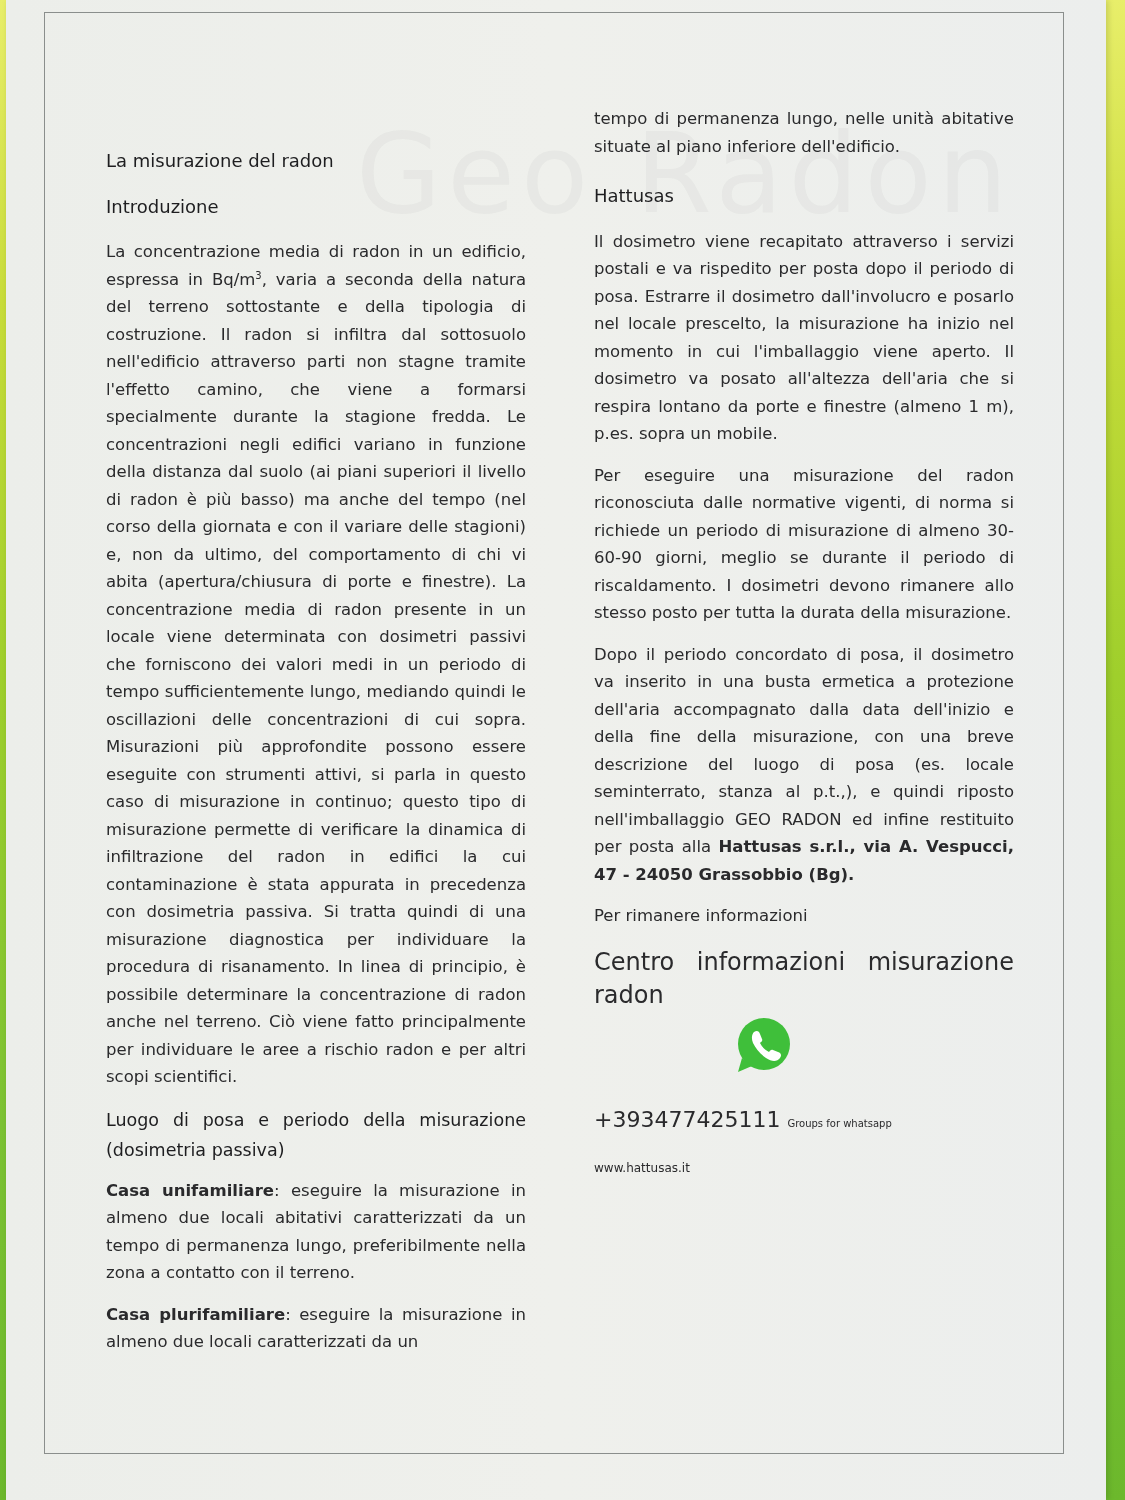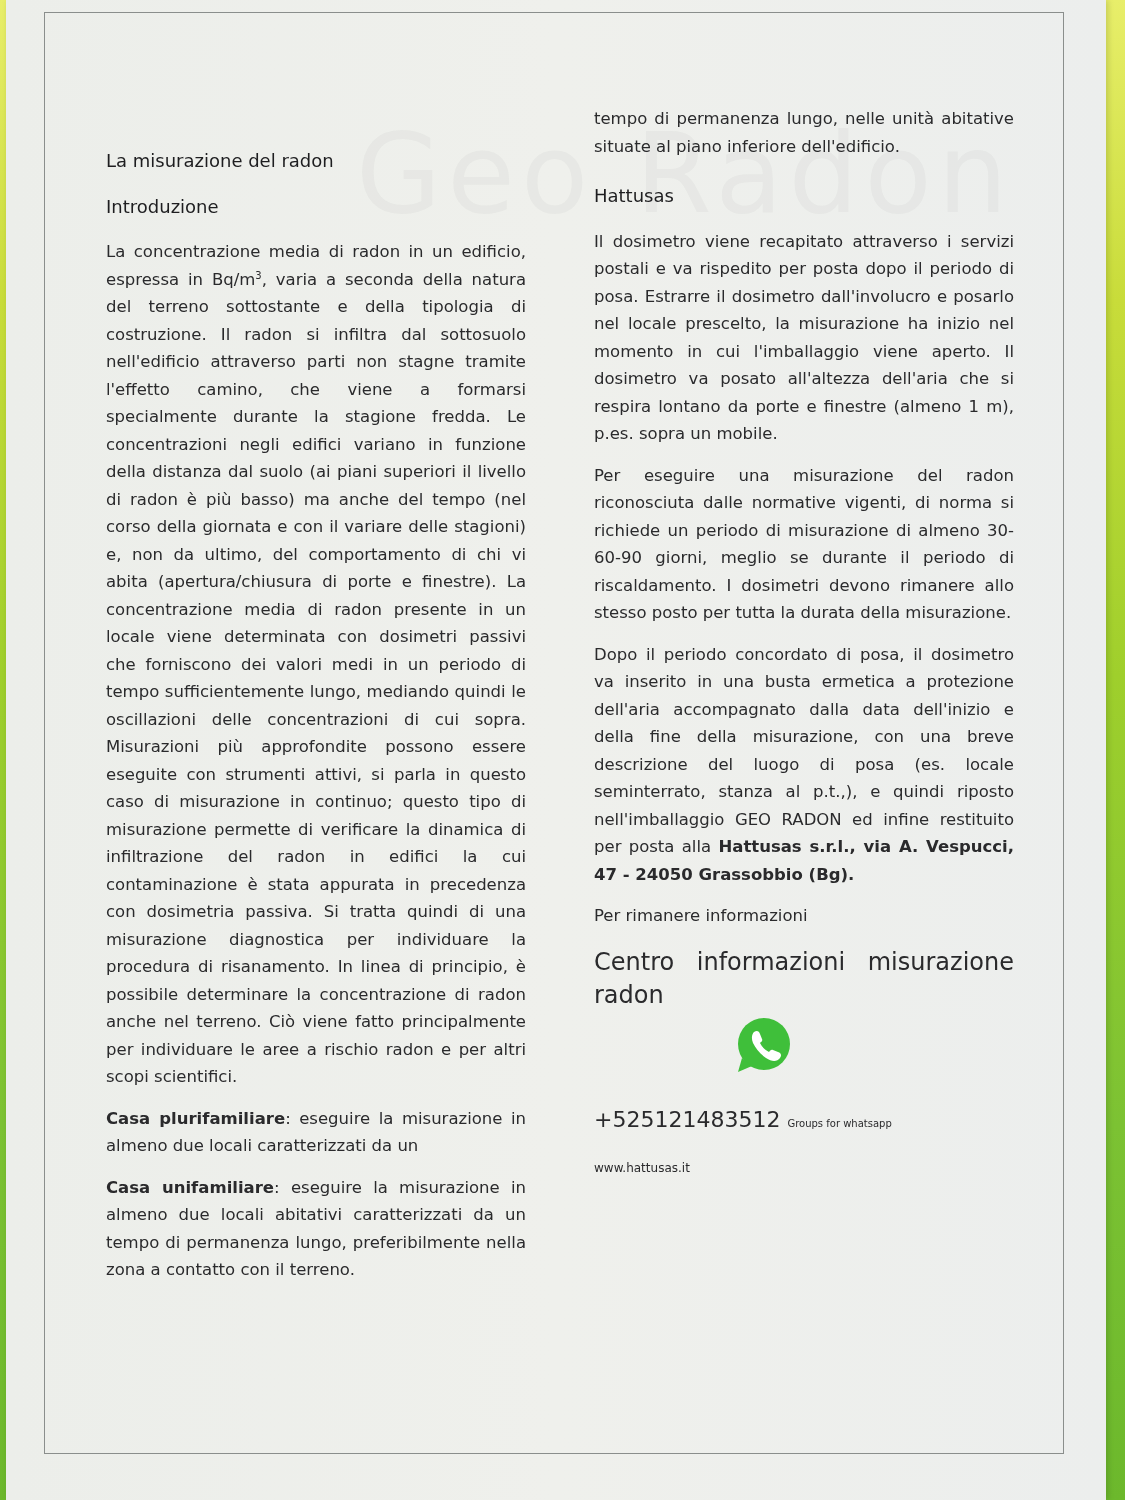--- a/index.html
+++ b/index.html
@@ -43,35 +43,36 @@
 <body>
 
 <div class="sheet">
   <div class="frame"></div>
   <div class="watermark">Geo Radon</div>
 
   <div class="col col-left">
     <div class="h">La misurazione del radon</div>
     <div class="h">Introduzione</div>
     <p class="p"><span>La concentrazione media di radon in un edificio, espressa in Bq/m</span><span class="sup">3</span><span>, varia a seconda della natura del terreno sottostante e della tipologia di costruzione. Il radon si infiltra dal sottosuolo nell'edificio attraverso parti non stagne tramite l'effetto camino, che viene a formarsi specialmente durante la stagione fredda. Le concentrazioni negli edifici variano in funzione della distanza dal suolo (ai piani superiori il livello di radon è più basso) ma anche del tempo (nel corso della giornata e con il variare delle stagioni) e, non da ultimo, del comportamento di chi vi abita (apertura/chiusura di porte e finestre). La concentrazione media di radon presente in un locale viene determinata con dosimetri passivi che forniscono dei valori medi in un periodo di tempo sufficientemente lungo, mediando quindi le oscillazioni delle concentrazioni di cui sopra. Misurazioni più approfondite possono essere eseguite con strumenti attivi, si parla in questo caso di misurazione in continuo; questo tipo di misurazione permette di verificare la dinamica di infiltrazione del radon in edifici la cui contaminazione è stata appurata in precedenza con dosimetria passiva. Si tratta quindi di una misurazione diagnostica per individuare la procedura di risanamento. In linea di principio, è possibile determinare la concentrazione di radon anche nel terreno. Ciò viene fatto principalmente per individuare le aree a rischio radon e per altri scopi scientifici.</span></p>
+    <div class="subh">Luogo di posa e periodo della misurazione (dosimetria passiva)</div>
+    <p class="p"><b>Casa unifamiliare</b><span>: eseguire la misurazione in almeno due locali abitativi caratterizzati da un tempo di permanenza lungo, preferibilmente nella zona a contatto con il terreno.</span></p>
     <p class="p"><b>Casa plurifamiliare</b><span>: eseguire la misurazione in almeno due locali caratterizzati da un</span></p>
-    <p class="p"><b>Casa unifamiliare</b><span>: eseguire la misurazione in almeno due locali abitativi caratterizzati da un tempo di permanenza lungo, preferibilmente nella zona a contatto con il terreno.</span></p>
   </div>
 
   <div class="col col-right">
     <p class="p">tempo di permanenza lungo, nelle unità abitative situate al piano inferiore dell'edificio.</p>
     <div class="h" style="margin-top:22px">Hattusas</div>
     <p class="p">Il dosimetro viene recapitato attraverso i servizi postali e va rispedito per posta dopo il periodo di posa. Estrarre il dosimetro dall'involucro e posarlo nel locale prescelto, la misurazione ha inizio nel momento in cui l'imballaggio viene aperto. Il dosimetro va posato all'altezza dell'aria che si respira lontano da porte e finestre (almeno 1 m), p.es. sopra un mobile.</p>
     <p class="p">Per eseguire una misurazione del radon riconosciuta dalle normative vigenti, di norma si richiede un periodo di misurazione di almeno 30-60-90 giorni, meglio se durante il periodo di riscaldamento. I dosimetri devono rimanere allo stesso posto per tutta la durata della misurazione.</p>
     <p class="p"><span>Dopo il periodo concordato di posa, il dosimetro va inserito in una busta ermetica a protezione dell'aria accompagnato dalla data dell'inizio e della fine della misurazione, con una breve descrizione del luogo di posa (es. locale seminterrato, stanza al p.t.,), e quindi riposto nell'imballaggio GEO RADON ed infine restituito per posta alla </span><b>Hattusas s.r.l., via A. Vespucci, 47 - 24050 Grassobbio (Bg).</b></p>
     <p class="p">Per rimanere informazioni</p>
     <div class="big">Centro informazioni misurazione radon</div>
     <div class="wa">
       <svg width="60" height="60" viewBox="0 0 60 60">
         <circle cx="32" cy="28" r="26" fill="#3fbf3a"></circle>
         <path d="M10 42 L6 56 L20 50 Z" fill="#3fbf3a"></path>
         <path d="M22 16 c3 -2 5 -1 6 2 l2 5 c1 2 -1 3 -2 4 c2 4 5 7 9 9 c1 -1 2 -3 4 -2 l5 2 c3 1 4 3 2 6 c-3 4 -8 4 -14 0 c-6 -4 -10 -9 -13 -15 c-2 -5 -1 -9 1 -11 z" fill="#ffffff"></path>
       </svg>
     </div>
-    <div class="phone"><span>+525121483512</span> <small>Groups for whatsapp</small></div>
+    <div class="phone"><span>+393477425111</span> <small>Groups for whatsapp</small></div>
     <div class="web">www.hattusas.it</div>
   </div>
 </div>
 
 </body></html>

